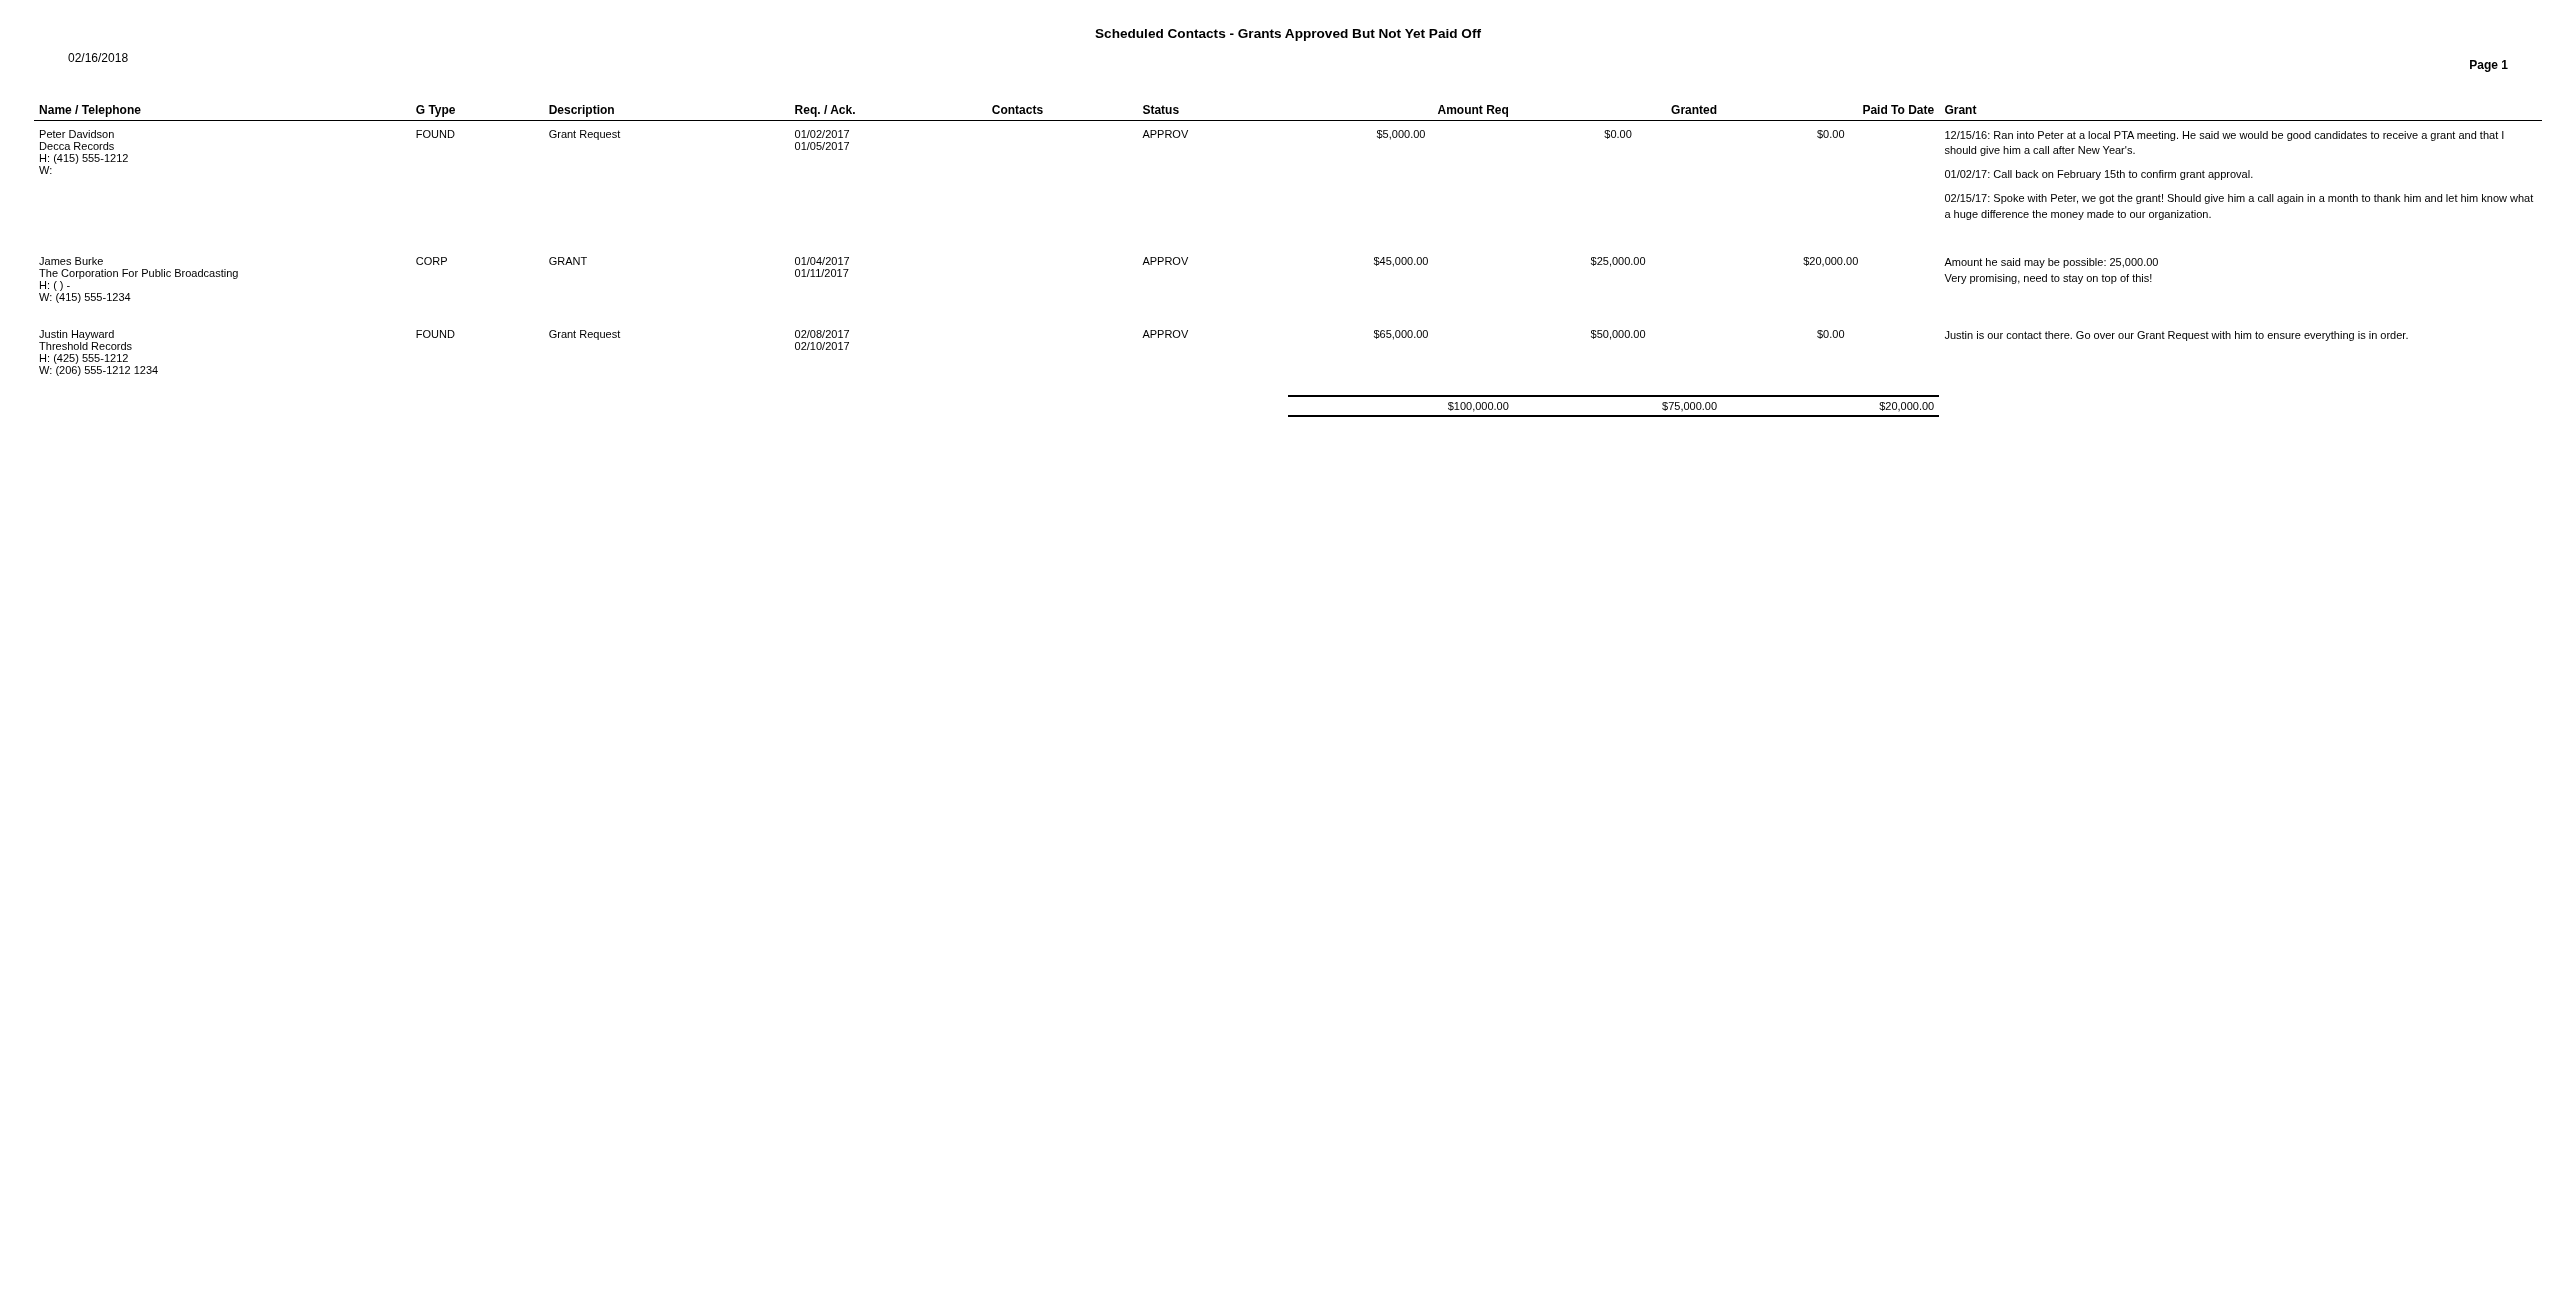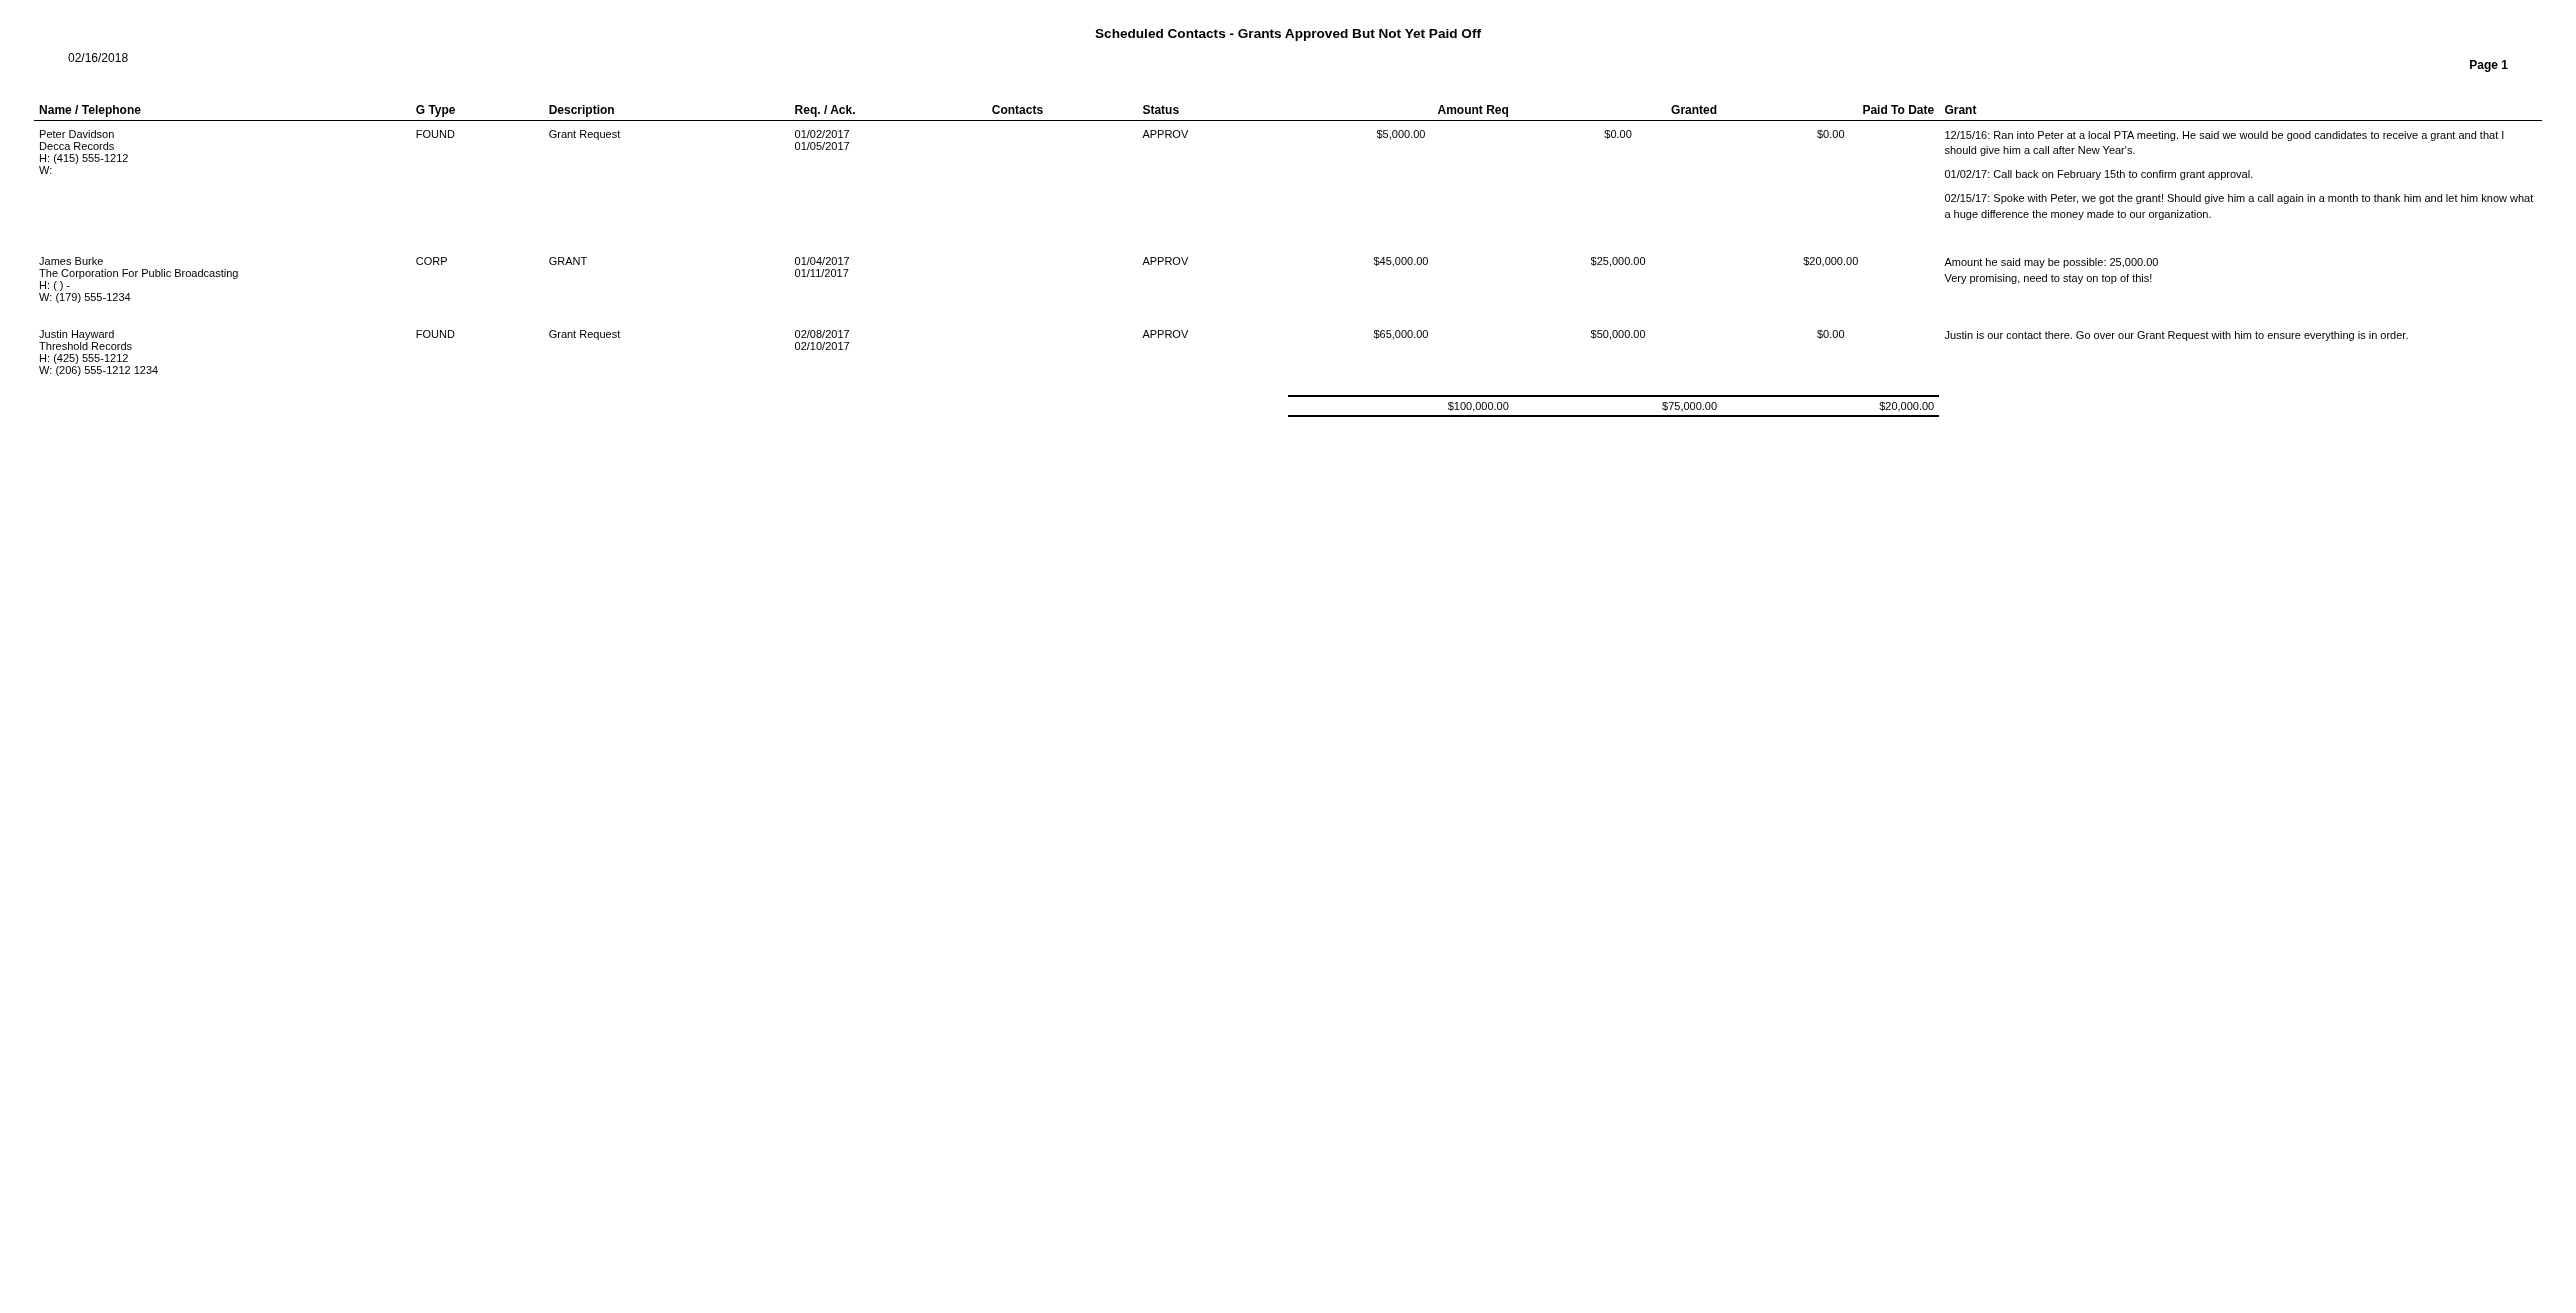--- a/index.html
+++ b/index.html
@@ -119,21 +119,21 @@
         </td>
   </tr>
       <tr class="spacer-row">
         <td colspan="10"></td>
       </tr>
       <tr>
     <td style="vertical-align:top; padding-top:6.8px;">
       <div>James Burke</div>
       <div>The Corporation For Public Broadcasting</div>
       <div>H: (  )   -</div>
-      <div>W: (179) 555-1234</div>
+      <div>W: (415) 555-1234</div>
     </td>
     <td style="padding-top:6.8px;">CORP</td>
     <td style="padding-top:6.8px;">GRANT</td>
     <td style="padding-top:6.8px;">01/04/2017<br>01/11/2017</td>
     <td style="padding-top:6.8px;"></td>
     <td style="padding-top:6.8px;">APPROV</td>
     <td class="right" style="padding-top:6.8px;">$45,000.00</td>
     <td class="right" style="padding-top:6.8px;">$25,000.00</td>
     <td class="right" style="padding-top:6.8px;">$20,000.00</td>
     <td class="notes-col" style="padding-top:6.8px;">

